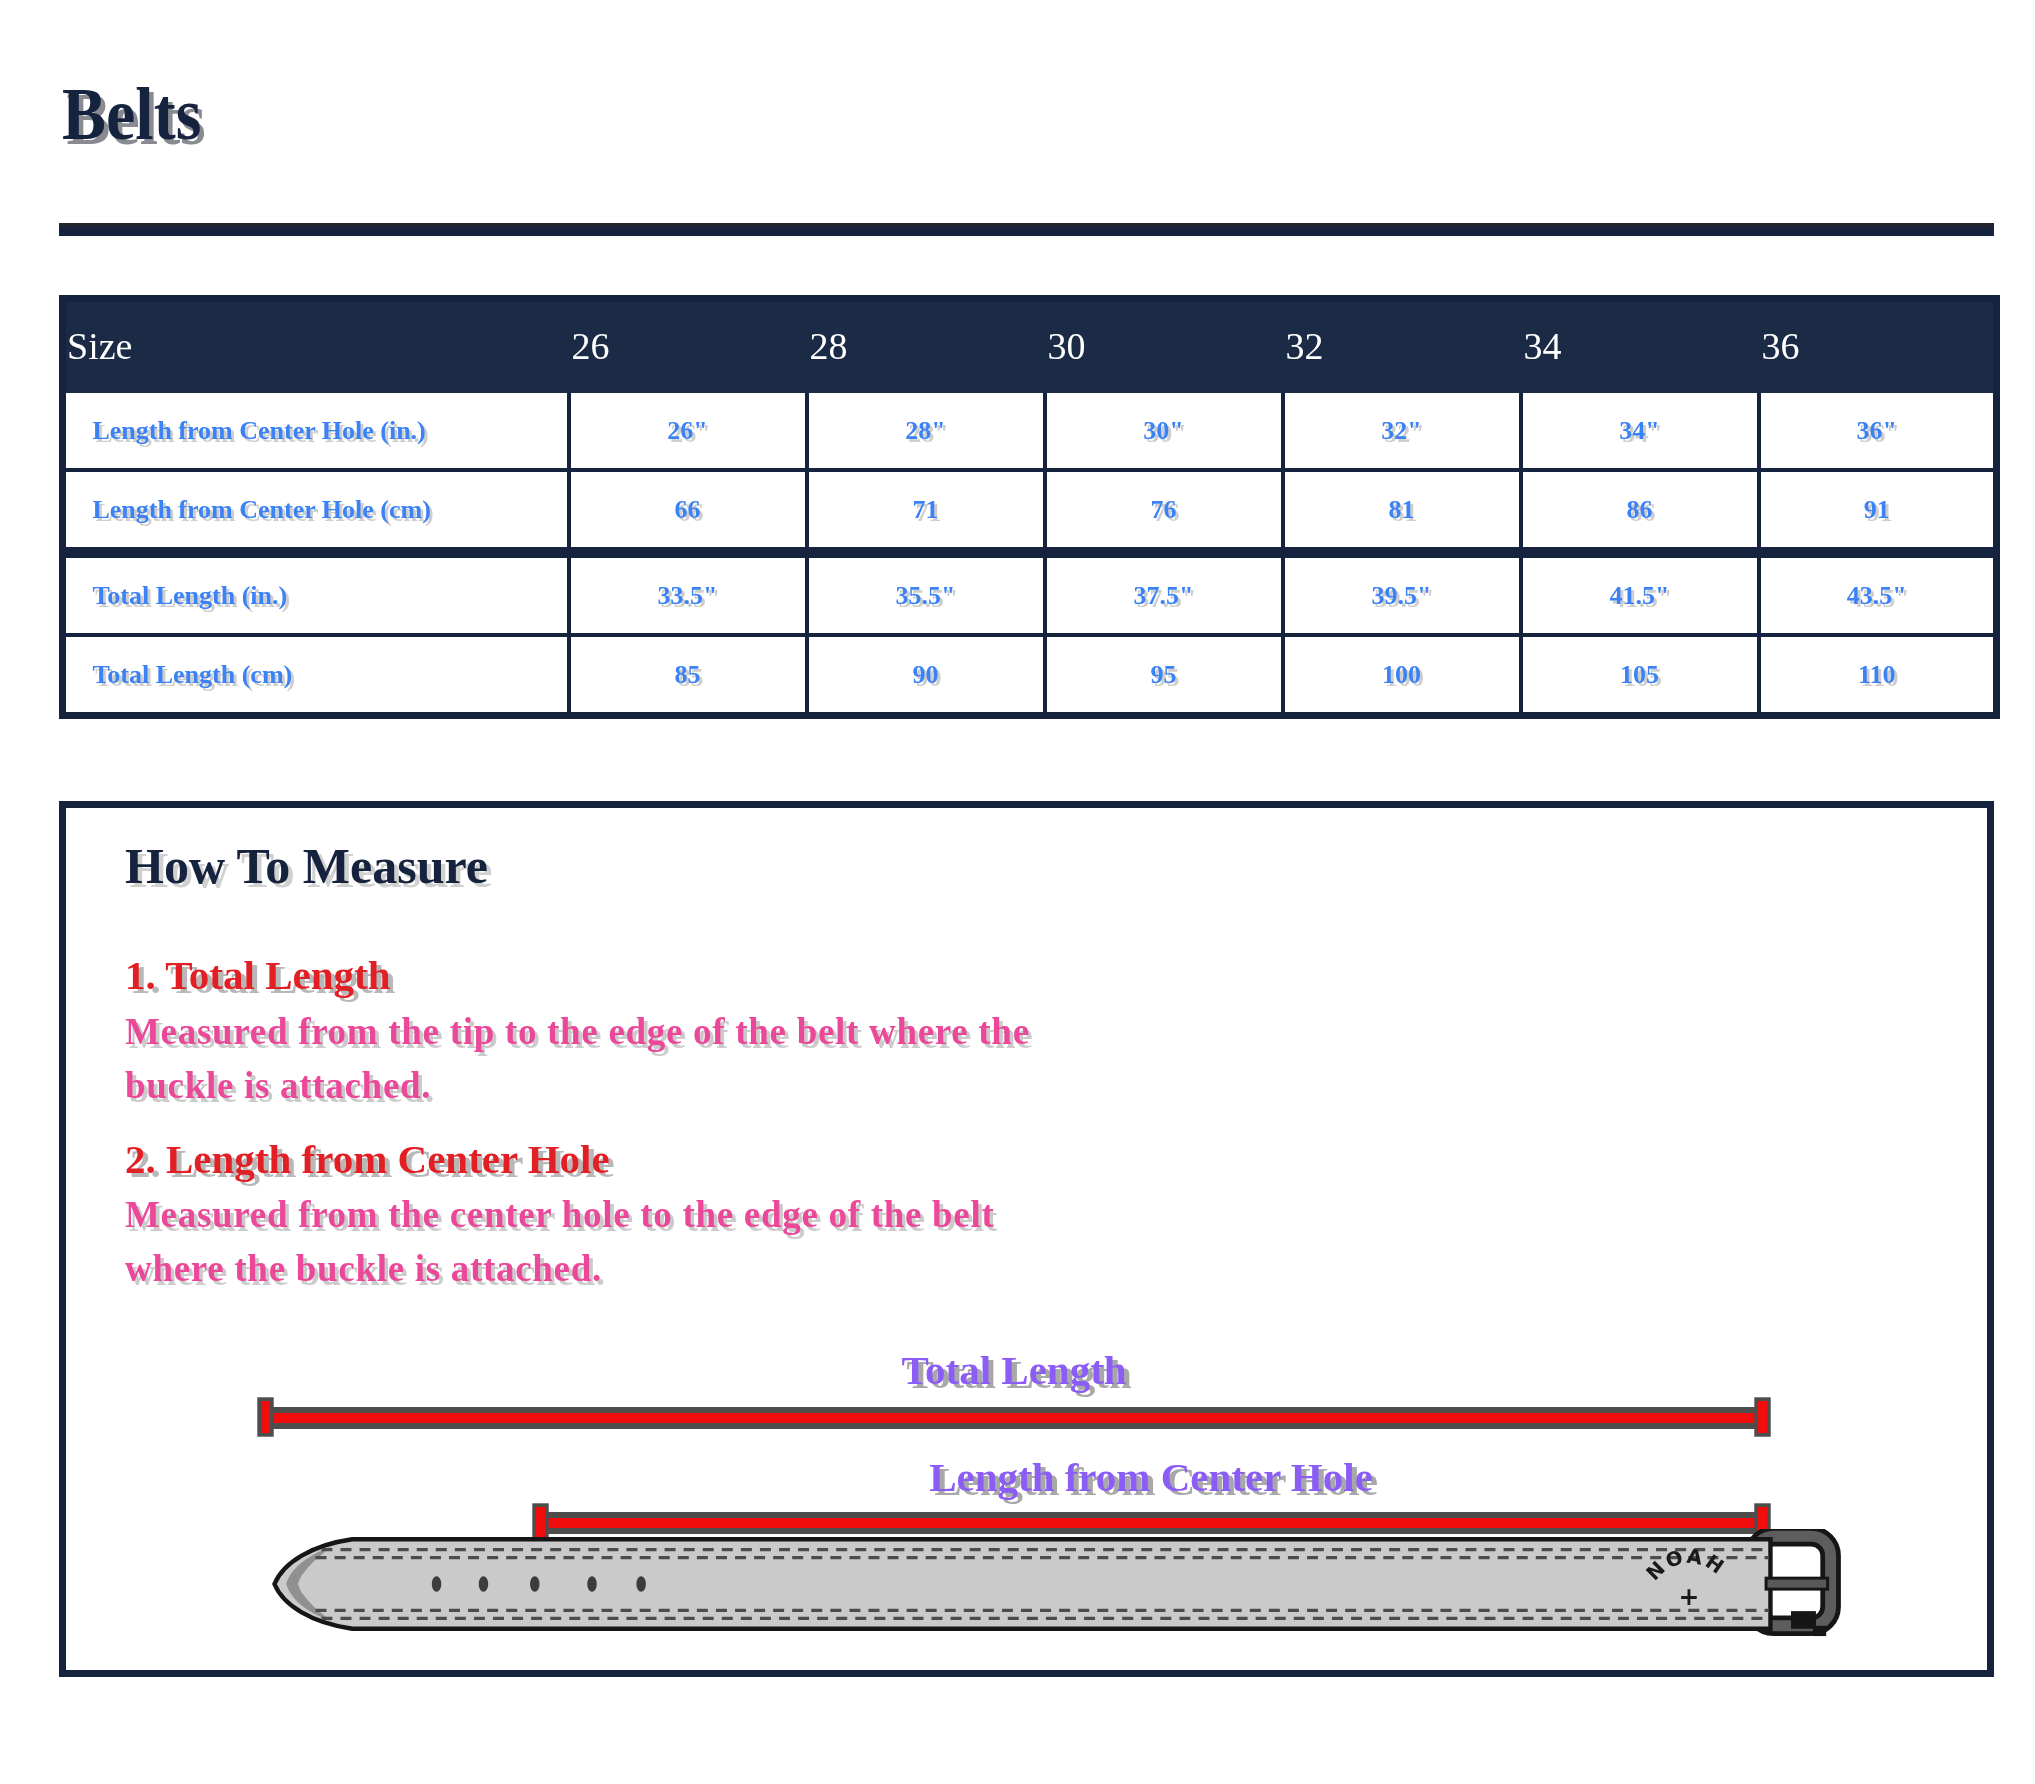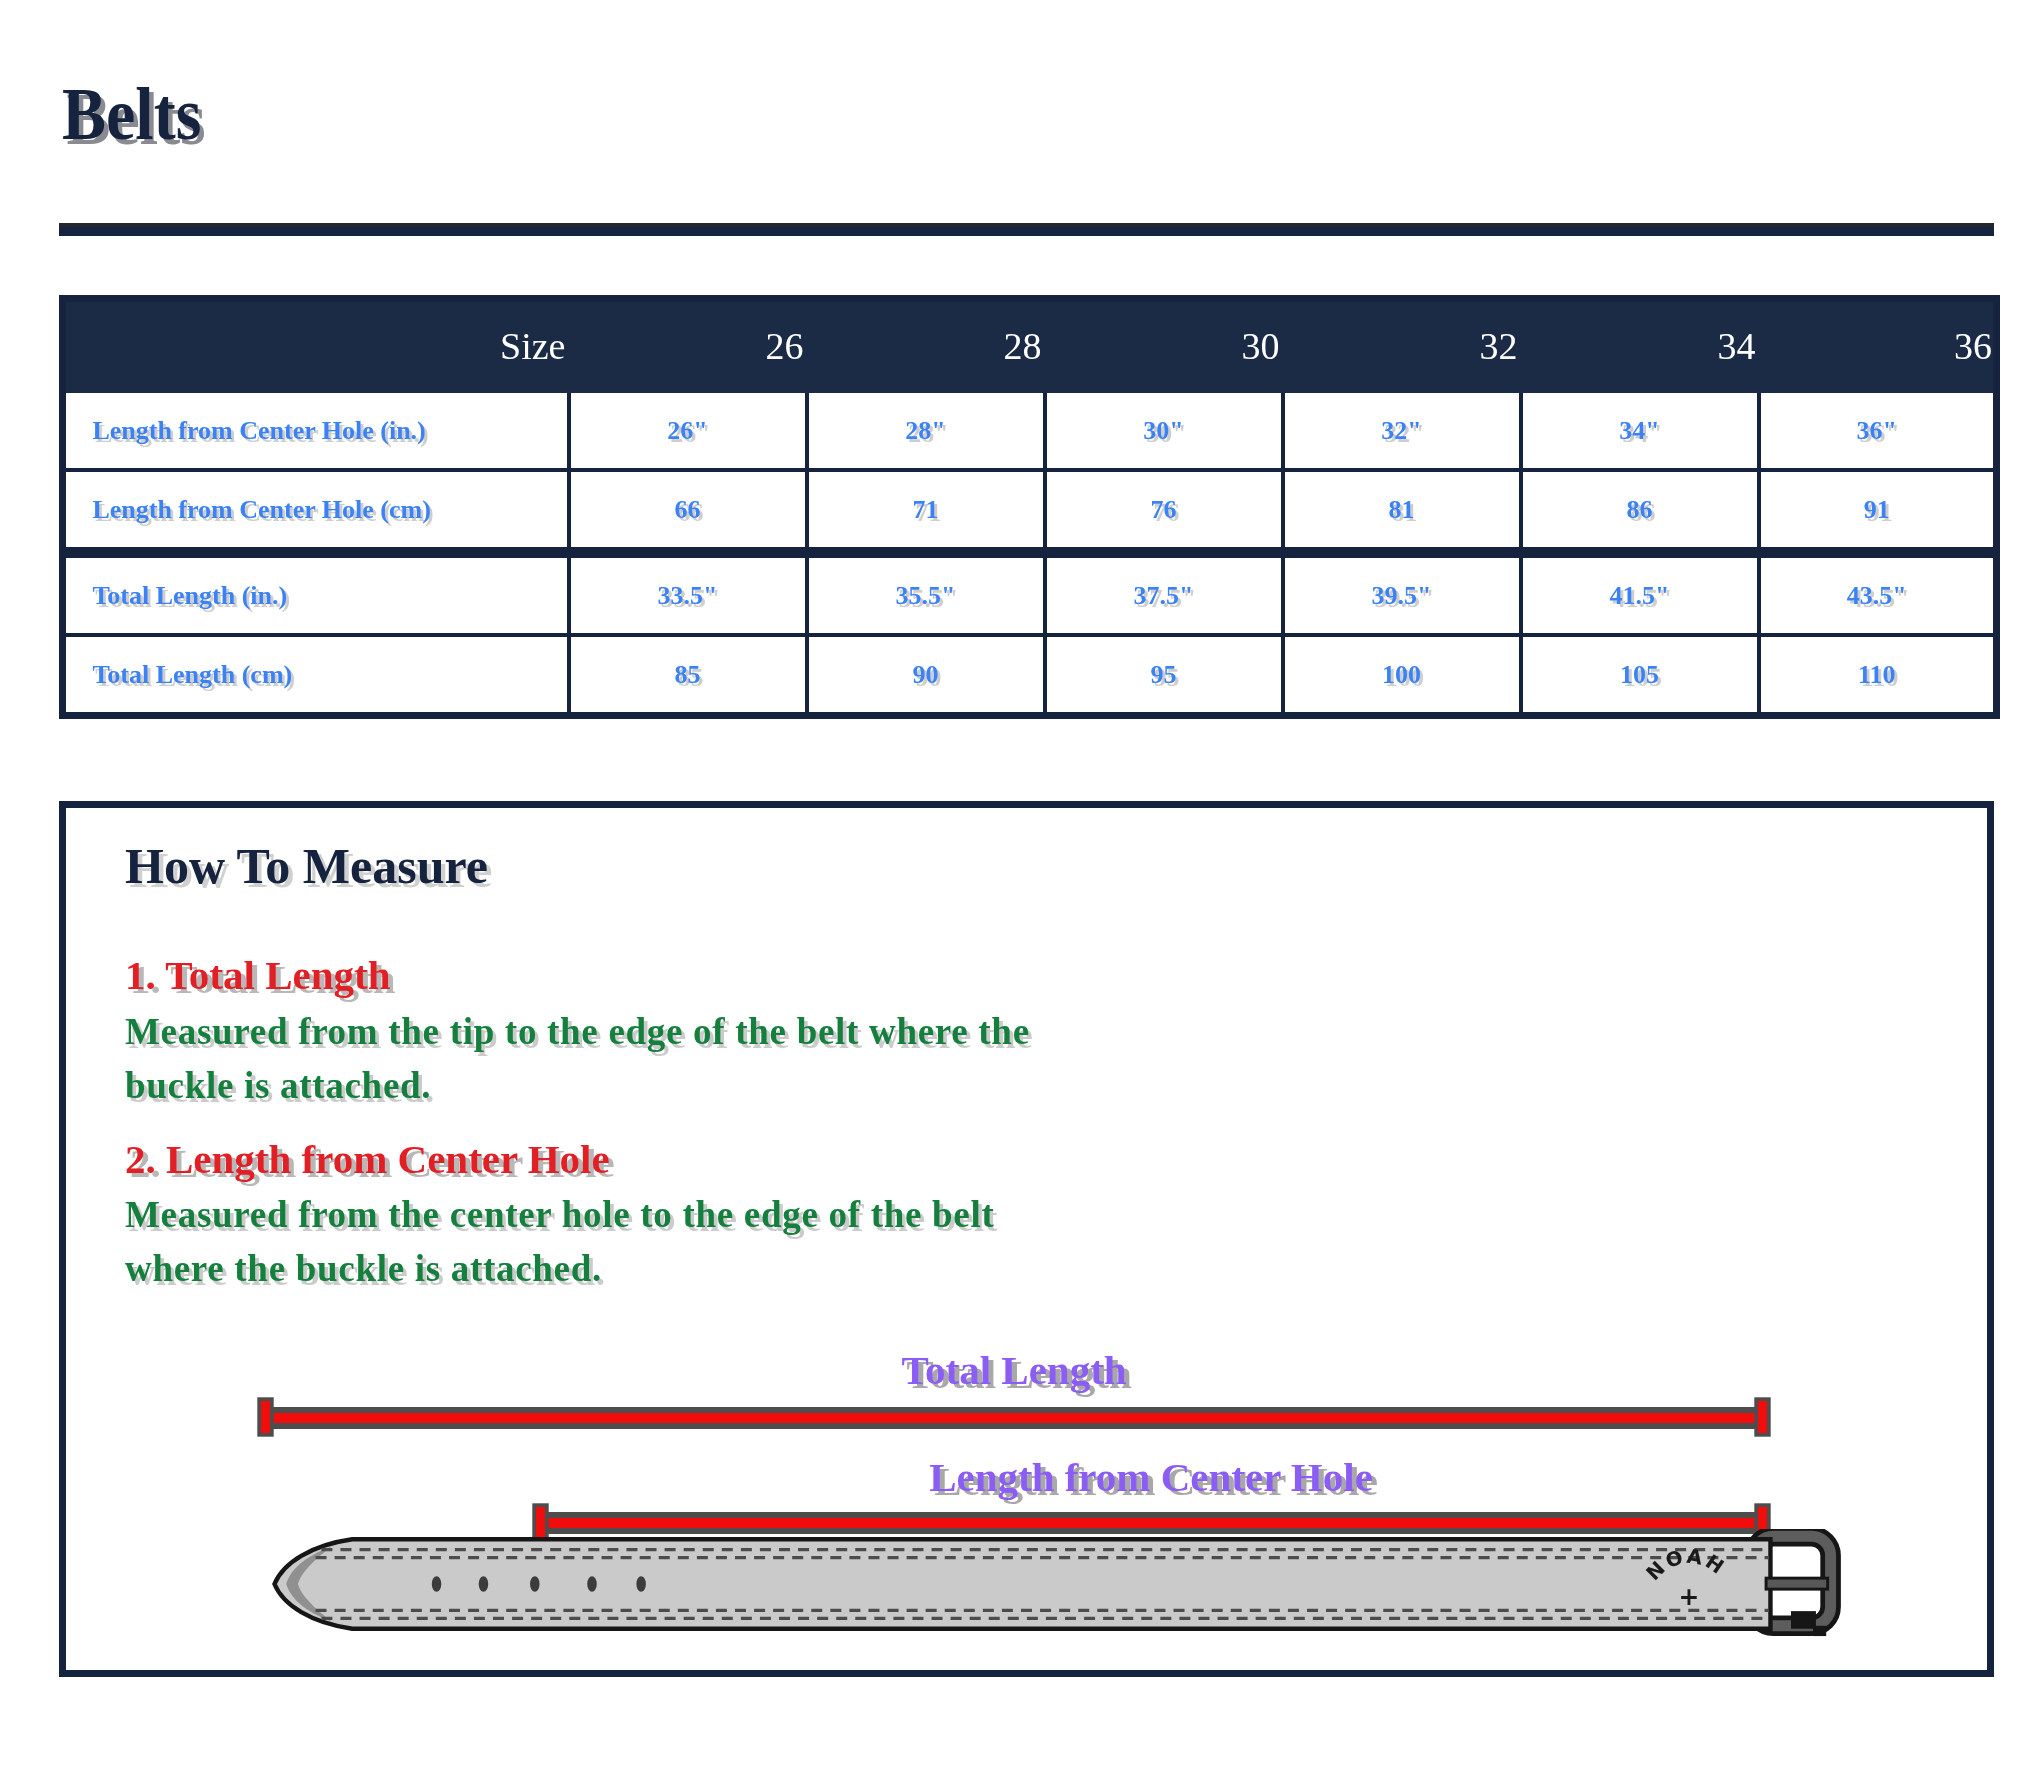--- a/index.html
+++ b/index.html
@@ -18,21 +18,21 @@
     background:#15233f; border-top:4.4px solid #23262f; box-sizing:border-box;
   }
   
   table.size-chart {
     position:absolute; left:59px; top:295px; width:1935px;
     border-collapse:collapse; table-layout:fixed;
     border:7.3px solid #15233f;
   }
   table.size-chart th {
     background:#1b2a45; color:#ffffff; font-weight:normal;
-    font-size:38px; height:85px; border:4.4px solid #1b2a45; text-align:right;
+    font-size:38px; height:85px; border:4.4px solid #1b2a45; text-align:left;
   }
   table.size-chart td {
     border:4.4px solid #15233f; height:73px; background:#ffffff;
     font-size:26px; font-weight:bold; color:#3b82f6; text-align:center;
     text-shadow:2.9px 2.9px 0 rgba(125,125,125,0.38);
   }
   table.size-chart td.row-label { text-align:left; padding-left:26.4px; }
   table.size-chart tr.group-start td { border-top:11.8px solid #15233f; }
   
   .measure-box {
@@ -44,21 +44,21 @@
     color:#15233f; text-shadow:4.4px 4.4px 0 rgba(120,120,120,0.35);text-align:center;
   }
   .step-heading {
     position:absolute; left:59px; font-size:41px; font-weight:bold;
     color:#e31f26; text-shadow:5.1px 4.4px 0 rgba(125,125,125,0.55);
   }
   .step-heading.s1 { top:143px; }
   .step-heading.s2 { top:327px; }
   .step-body {
     position:absolute; left:59px; font-size:37px; font-weight:bold;
-    color:#15803d; line-height:54px; letter-spacing:0.7px;
+    color:#ec4899; line-height:54px; letter-spacing:0.7px;
     text-shadow:3.7px 3.7px 0 rgba(125,125,125,0.40);
   }
   .step-body.s1 { top:197px; }
   .step-body.s2 { top:380px; }
   .dim-label {
     position:absolute; font-size:41px; font-weight:bold; color:#8b5cf6;
     text-align:center; text-shadow:5.1px 4.4px 0 rgba(110,110,110,0.6);
   }
   .dim-label.total { left:195px; width:1506px; top:538px; }
   .dim-label.center-hole { left:470px; width:1230px; top:645px; }

